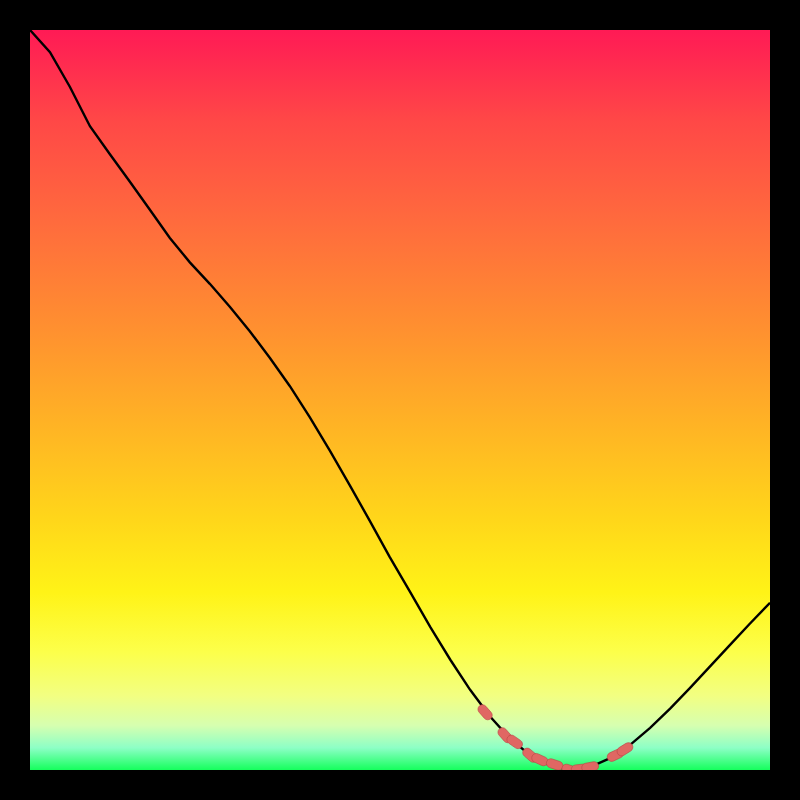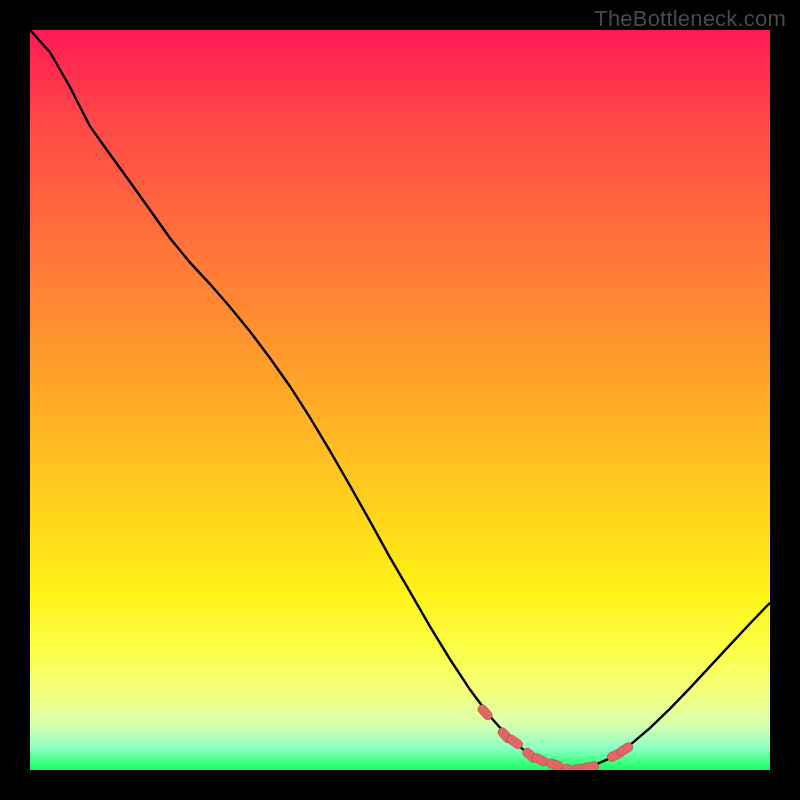--- a/index.html
+++ b/index.html
@@ -61,21 +61,20 @@
     left: 0;
     top: 0;
     width: 740px;
     height: 740px;
   }
 </style>
 </head>
 <body>
 
 <div class="stage">
-  <div class="attribution">TheBottleneck.com</div>
 
   <div class="plot-area">
     <div class="gradient-bg"></div>
     <svg class="curve" viewBox="0 0 740 740" preserveAspectRatio="none">
       <path id="curve-path" fill="none" stroke="#000000" stroke-width="2.4" d="M0.00 0.00 L19.98 22.20 L39.96 56.98 L59.94 96.20 L79.92 124.32 L99.90 151.70 L119.88 179.82 L139.86 207.94 L159.84 232.36 L179.82 253.82 L199.80 276.76 L219.78 301.18 L239.76 327.82 L259.74 355.94 L279.72 387.02 L299.70 420.32 L319.68 455.10 L339.66 490.62 L359.64 526.88 L380.36 562.40 L400.34 597.18 L420.32 629.74 L440.30 660.08 L460.28 686.72 L480.26 708.92 L500.24 725.20 L520.22 735.56 L540.20 740.00 L560.18 737.04 L580.16 728.16 L600.14 714.84 L620.12 697.82 L640.10 678.58 L660.08 657.86 L680.06 636.40 L700.04 614.94 L720.02 593.48 L740.00 572.76"></path>
       <g id="markers">
           <rect x="446.60" y="677.78" width="17" height="9" rx="4.5" ry="4.5" fill="#e06763" stroke="#bb4a47" stroke-width="0.6" transform="rotate(48.9 455.10 682.28)"></rect>
           <rect x="466.58" y="700.72" width="17" height="9" rx="4.5" ry="4.5" fill="#e06763" stroke="#bb4a47" stroke-width="0.6" transform="rotate(48.9 475.08 705.22)"></rect>
           <rect x="476.20" y="707.38" width="17" height="9" rx="4.5" ry="4.5" fill="#e06763" stroke="#bb4a47" stroke-width="0.6" transform="rotate(34.7 484.70 711.88)"></rect>
           <rect x="491.74" y="720.70" width="17" height="9" rx="4.5" ry="4.5" fill="#e06763" stroke="#bb4a47" stroke-width="0.6" transform="rotate(40.6 500.24 725.20)"></rect>

